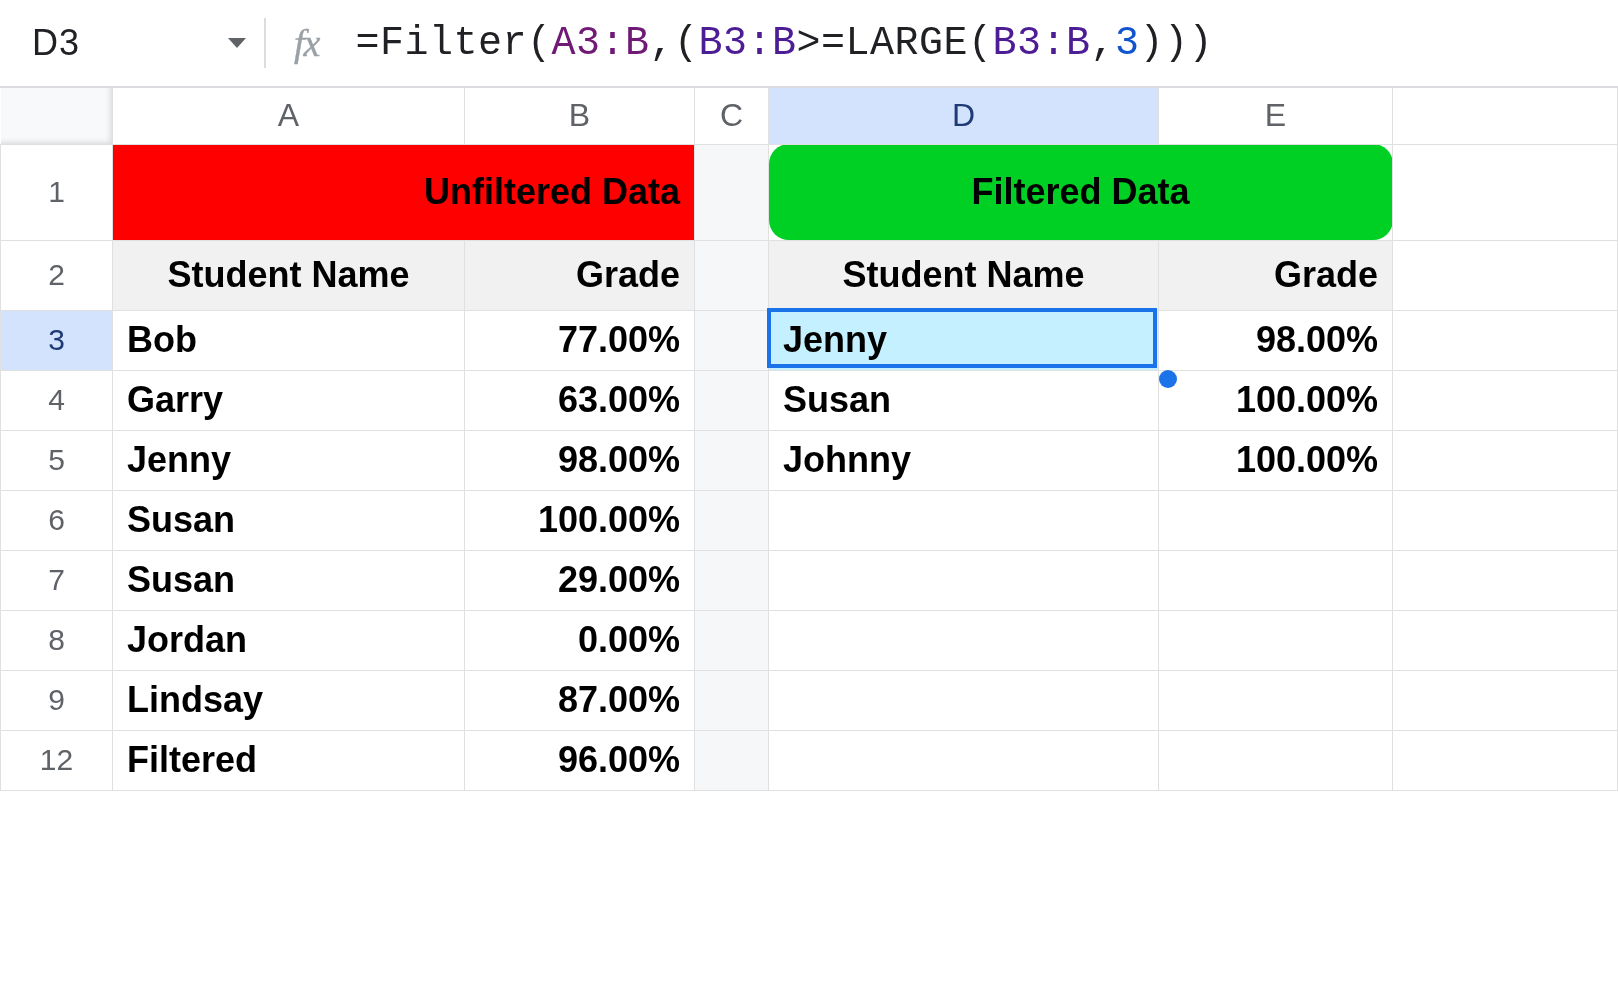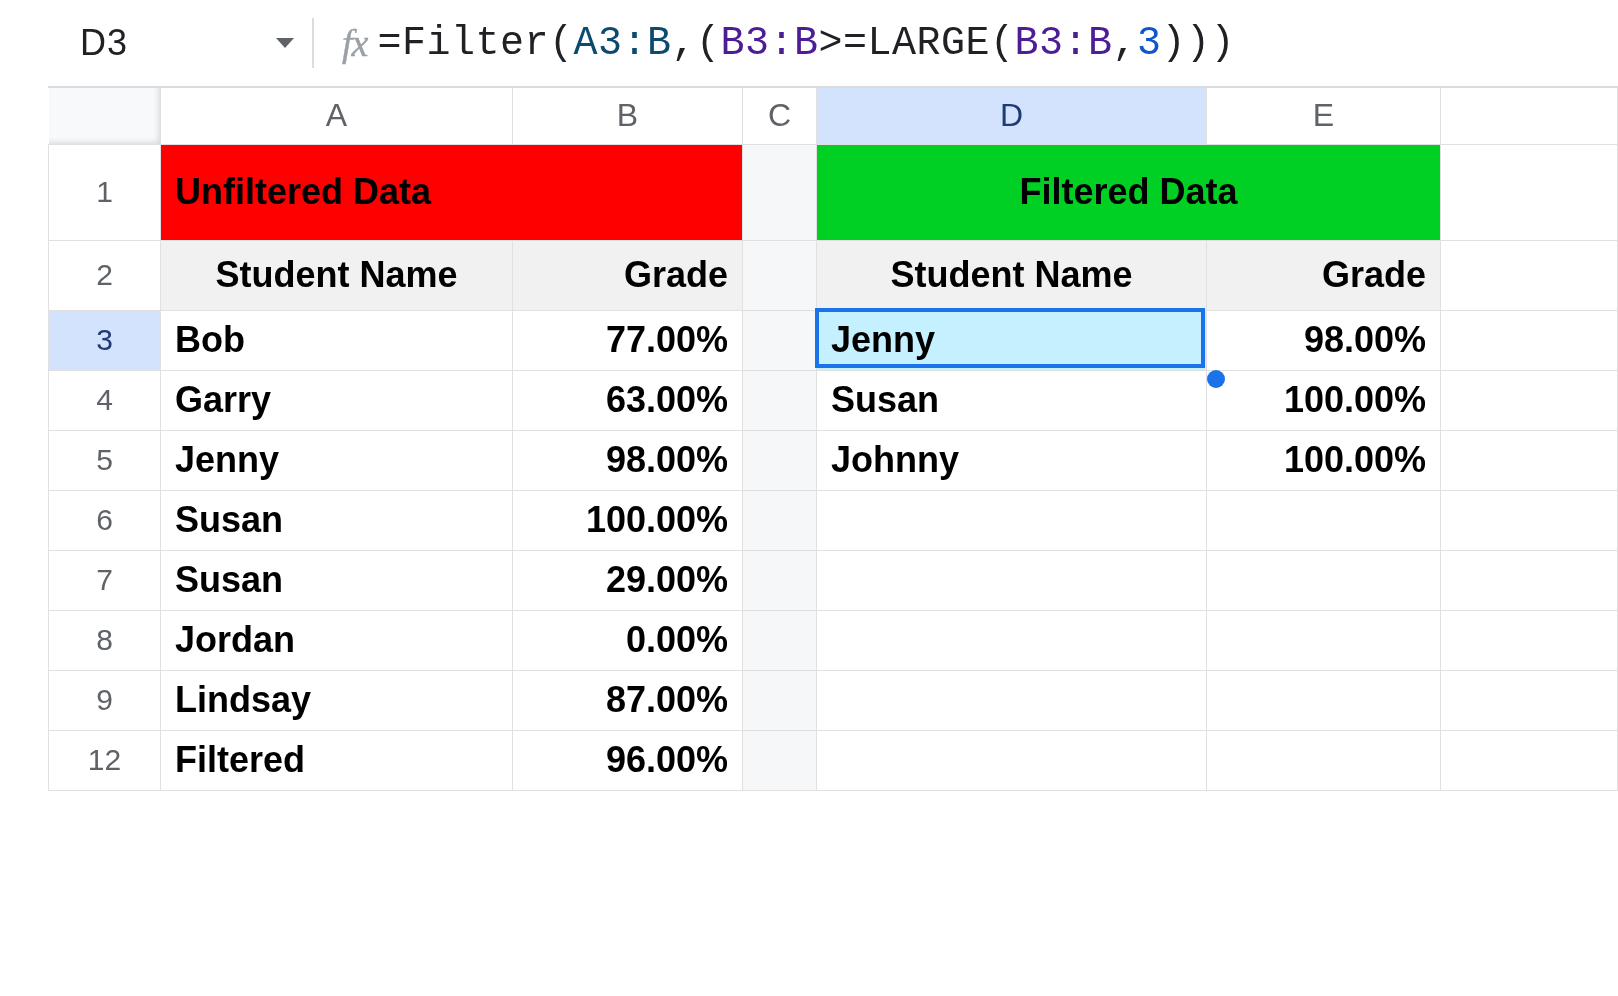--- a/index.html
+++ b/index.html
@@ -2,21 +2,21 @@
 <html><head>
   <meta charset="utf-8">
   <style>
     * { margin:0; padding:0; box-sizing:border-box; }
     body {
       font-family: Arial, "Helvetica Neue", Helvetica, sans-serif;
       background:#fff;
       color:#202124;
       -webkit-font-smoothing:antialiased;
     }
-    .app { width:1618px; height:996px; display:flex; flex-direction:column;padding-left:48px; }
+    .app { width:1618px; height:996px; display:flex; flex-direction:column; }
     
     .formula-bar {
       display:flex;
       align-items:center;
       height:88px;
       border-bottom:2px solid #dadce0;
       padding:0 10px 0 26px;
       gap:0;
     }
     .name-box-wrap {
@@ -40,32 +40,32 @@
     }
     .vdiv {
       width:2px; height:50px; background:#dadce0;
       margin:0 28px 0 0;
     }
     .fx {
       font-family: "Times New Roman", serif;
       font-style:italic;
       font-size:38px;
       color:#9aa0a6;
-      margin-right:10px;
+      margin-right:36px;
       letter-spacing:-1px;
       -webkit-text-stroke:0.4px #9aa0a6;
     }
     .formula-text {
       font-size:40px;
       font-family: Consolas, "Courier New", monospace;
       white-space:pre;
       letter-spacing:0.5px;
     }
     .fn   { color:#202124; }
-    .rangeA { color:#0c4a6e;text-align:right; }
+    .rangeA { color:#701a75;text-align:right; }
     .rangeB { color:#4c1d95; }
     .numlit { color:#1155cc; }
     .paren  { color:#202124; }
     
     .sheet {
       flex:1;
       position:relative;
     }
     table.grid {
       border-collapse:collapse;
@@ -110,22 +110,22 @@
     td.cell {
       font-size:36px;
       font-weight:700;
       padding:0 14px;
       color:#000;
       vertical-align:middle;
       background:#fff;
     }
     td.cell.right { text-align:right; }
     
-    .titleUnfiltered { background:#ff0000 !important; font-weight:800; font-size:46px; text-align:left;margin-top:32px; }
-    .titleFiltered   { background:#00d024 !important; font-weight:800; font-size:46px; text-align:center; }
+    .titleUnfiltered { background:#ff0000 !important; font-weight:800; font-size:46px; text-align:right;margin-top:32px; }
+    .titleFiltered   { background:#00d024 !important; font-weight:800; font-size:46px; text-align:center;border-radius:20px; }
     .subhead { background:#f1f1f1 !important; font-size:40px; text-align:center; }
     .subhead.left { text-align:center; padding-left:14px;}
     .subhead.right { text-align:center; }
     tr.row1 td.cell { height:96px; }
     tr.row2 td.cell, tr.row2 td.rowhead { height:70px; }
     tr.datarow td.cell, tr.datarow td.rowhead { height:60px; }
     
     .colC { background:#f6f7f8 !important; }
     
     .sel-outline {

